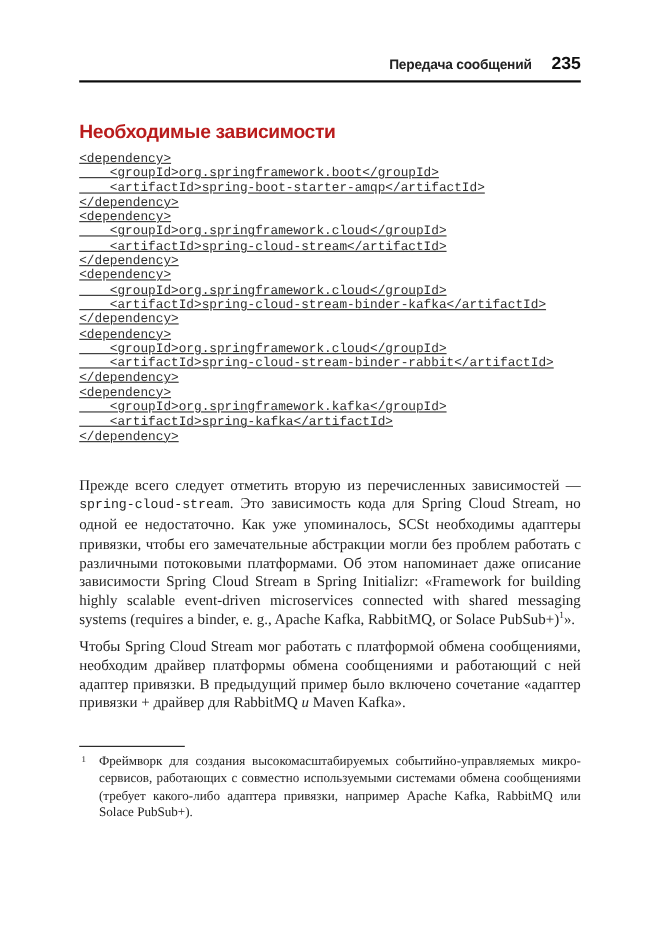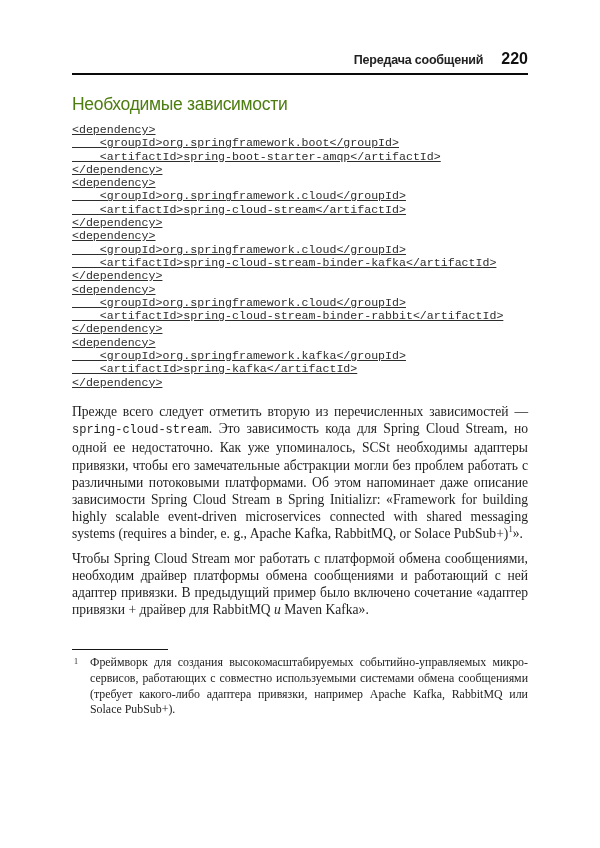--- a/index.html
+++ b/index.html
@@ -10,31 +10,31 @@
   .running-head {
     padding-top:50px;
     display:flex; justify-content:flex-end; align-items:baseline; gap:18px;
     font-family:"Liberation Sans", sans-serif;
   }
   .running-title { font-size:12.5px; font-weight:700; letter-spacing:-0.2px; color:#222; }
   .page-number  { font-size:16px;  font-weight:700; color:#111; }
   .head-rule { border:0; border-top:2px solid #0a0a0a; margin-top:5px; }
 
   .section-heading {
-    margin-top:19px;
+    margin-top:34px;
     font-family:"Liberation Sans", sans-serif;
-    font-size:17.5px; font-weight:400; letter-spacing:-0.3px; color:#4d7c0f;
+    font-size:17.5px; font-weight:700; letter-spacing:-0.3px; color:#b91c1c;
     line-height:20px;
   }
 
   .body-par {
     font-size:13.6px; line-height:17.2px; text-align:justify; color:#1f1f1f;
   }
   .par-intro  { margin-top:14px; }
-  .par-scst   { margin-top:14px; }
+  .par-scst   { margin-top:28px; }
   .par-binder { margin-top:7px; }
 
   .mono { font-family:"Liberation Mono","DejaVu Sans Mono", monospace; font-size:12px; }
   .i    { font-style:italic; }
   .sup  { vertical-align:super; font-size:8.5px; line-height:0; }
 
   .code-block {
     margin-top:9px;
     font-family:"Liberation Mono","DejaVu Sans Mono", monospace;
     font-size:11.6px; line-height:13.3px; color:#2d2d2d;
@@ -54,21 +54,21 @@
     font-size:8px; color:#242424;
   }
 </style>
 </head>
 <body>
 
 <div class="page">
 
   <div class="running-head">
     <span class="running-title">Передача сообщений</span>
-    <span class="page-number">220</span>
+    <span class="page-number">235</span>
   </div>
   <hr class="head-rule">
 
   <h1 class="section-heading">Необходимые зависимости</h1>
 
 
   <pre class="code-block">&lt;dependency&gt;
     &lt;groupId&gt;org.springframework.boot&lt;/groupId&gt;
     &lt;artifactId&gt;spring-boot-starter-amqp&lt;/artifactId&gt;
 &lt;/dependency&gt;

